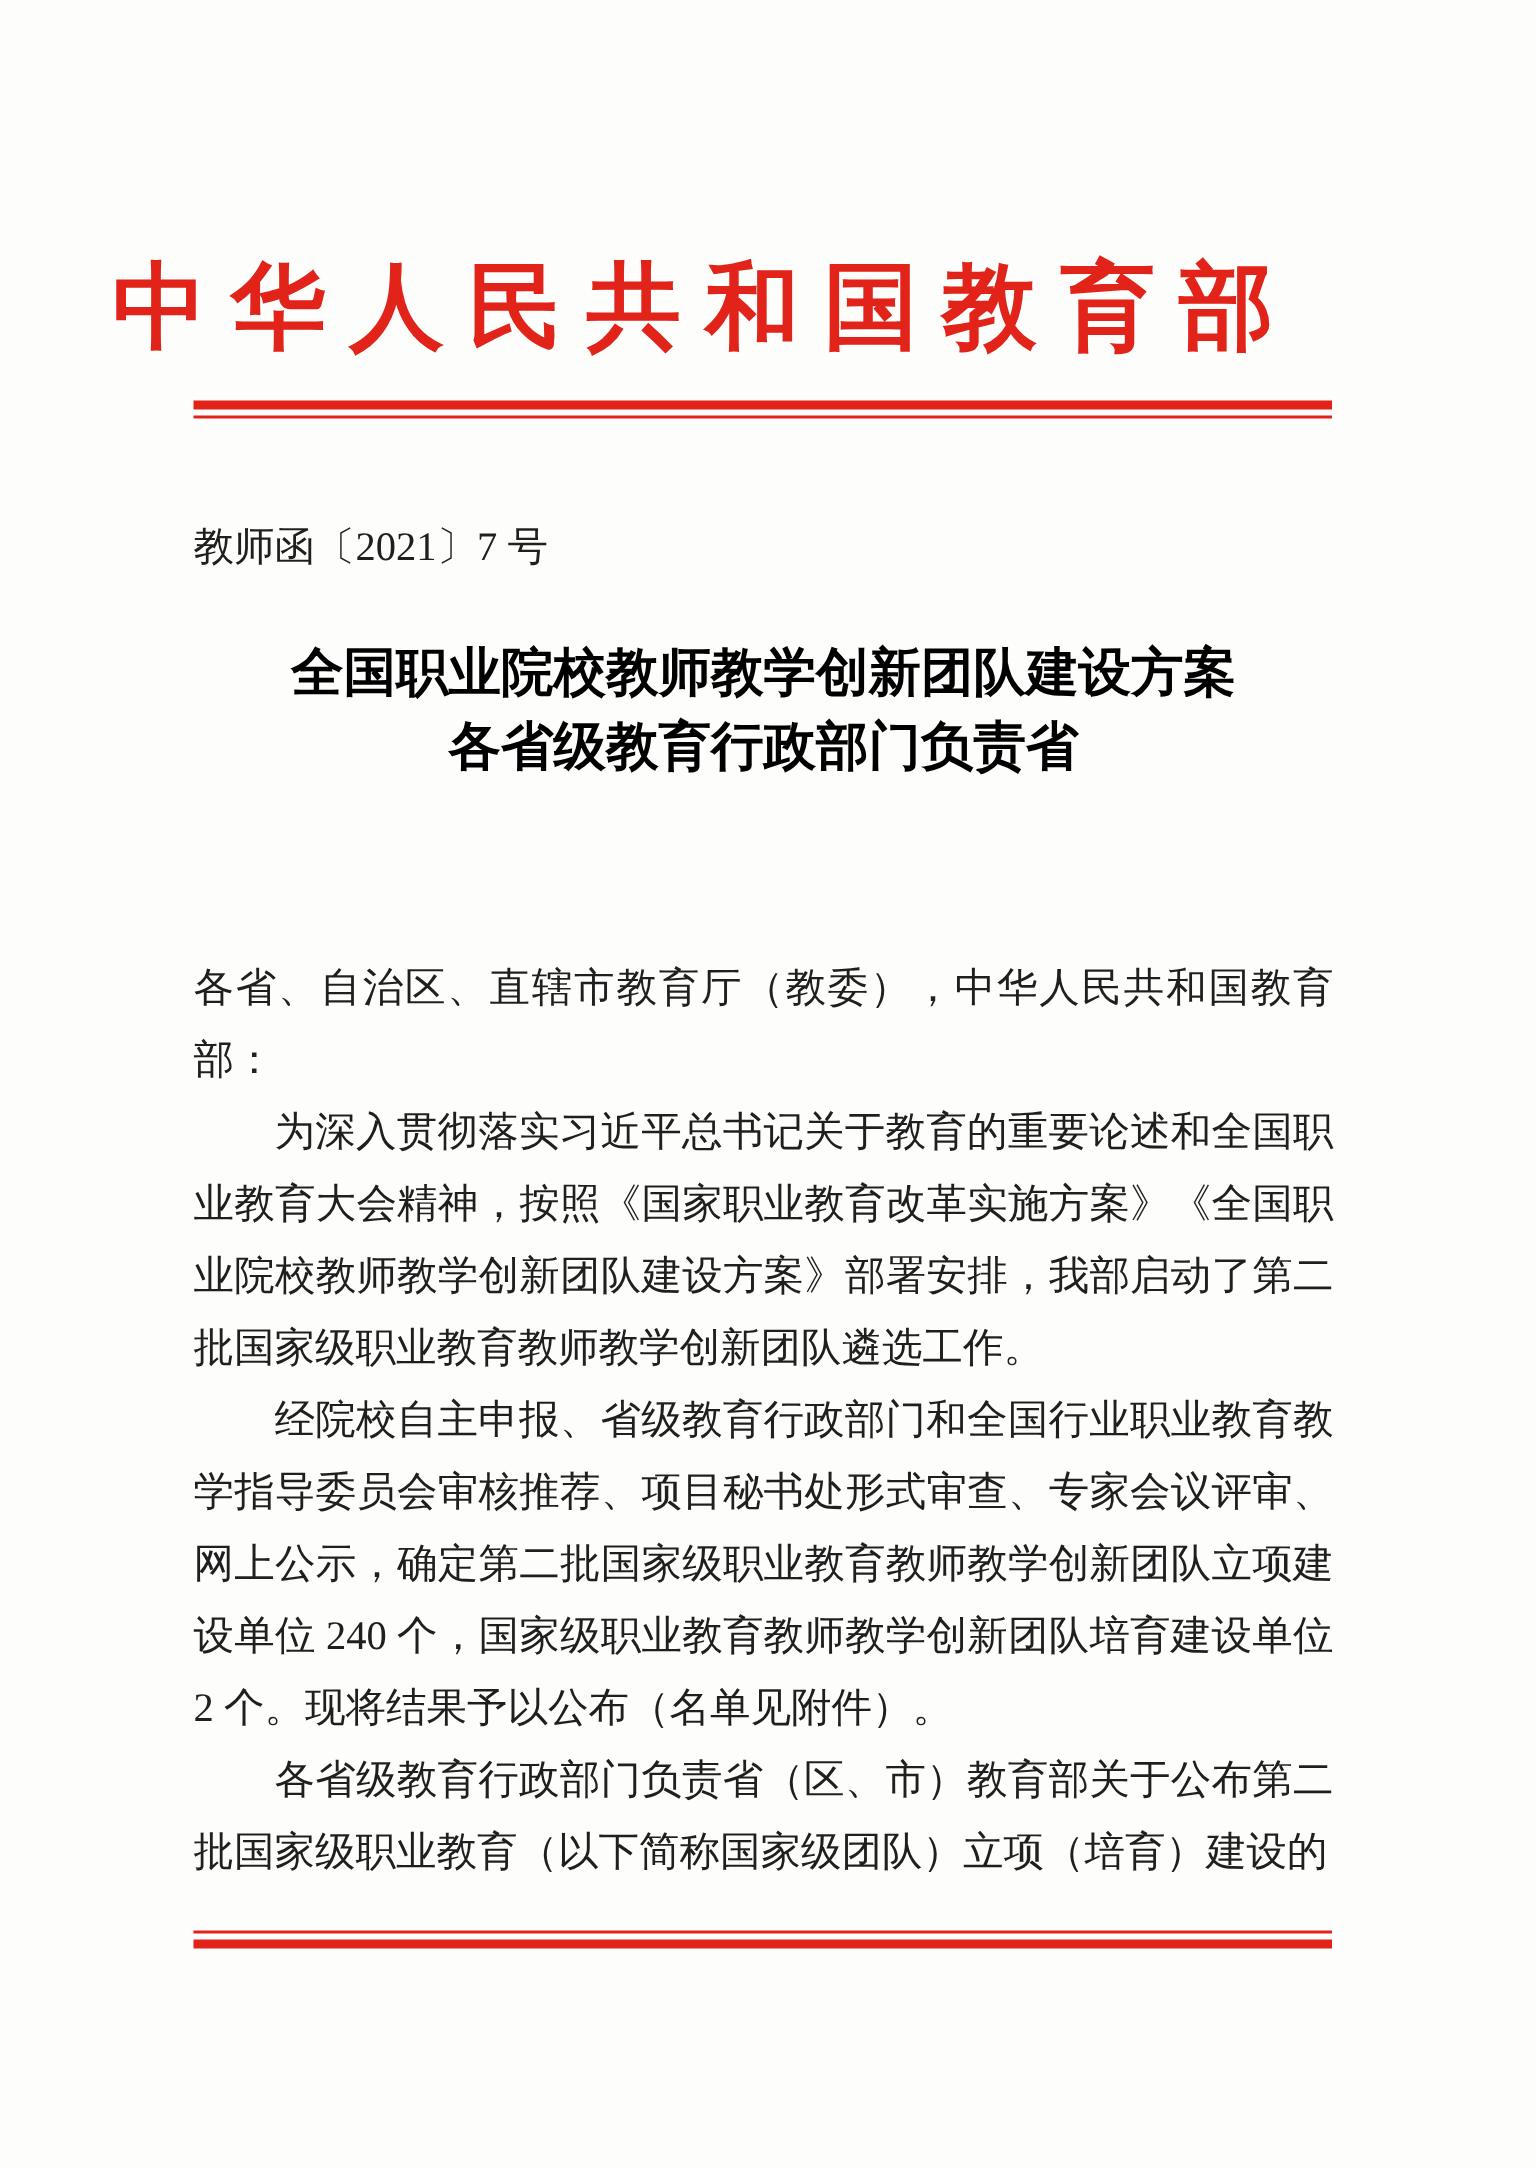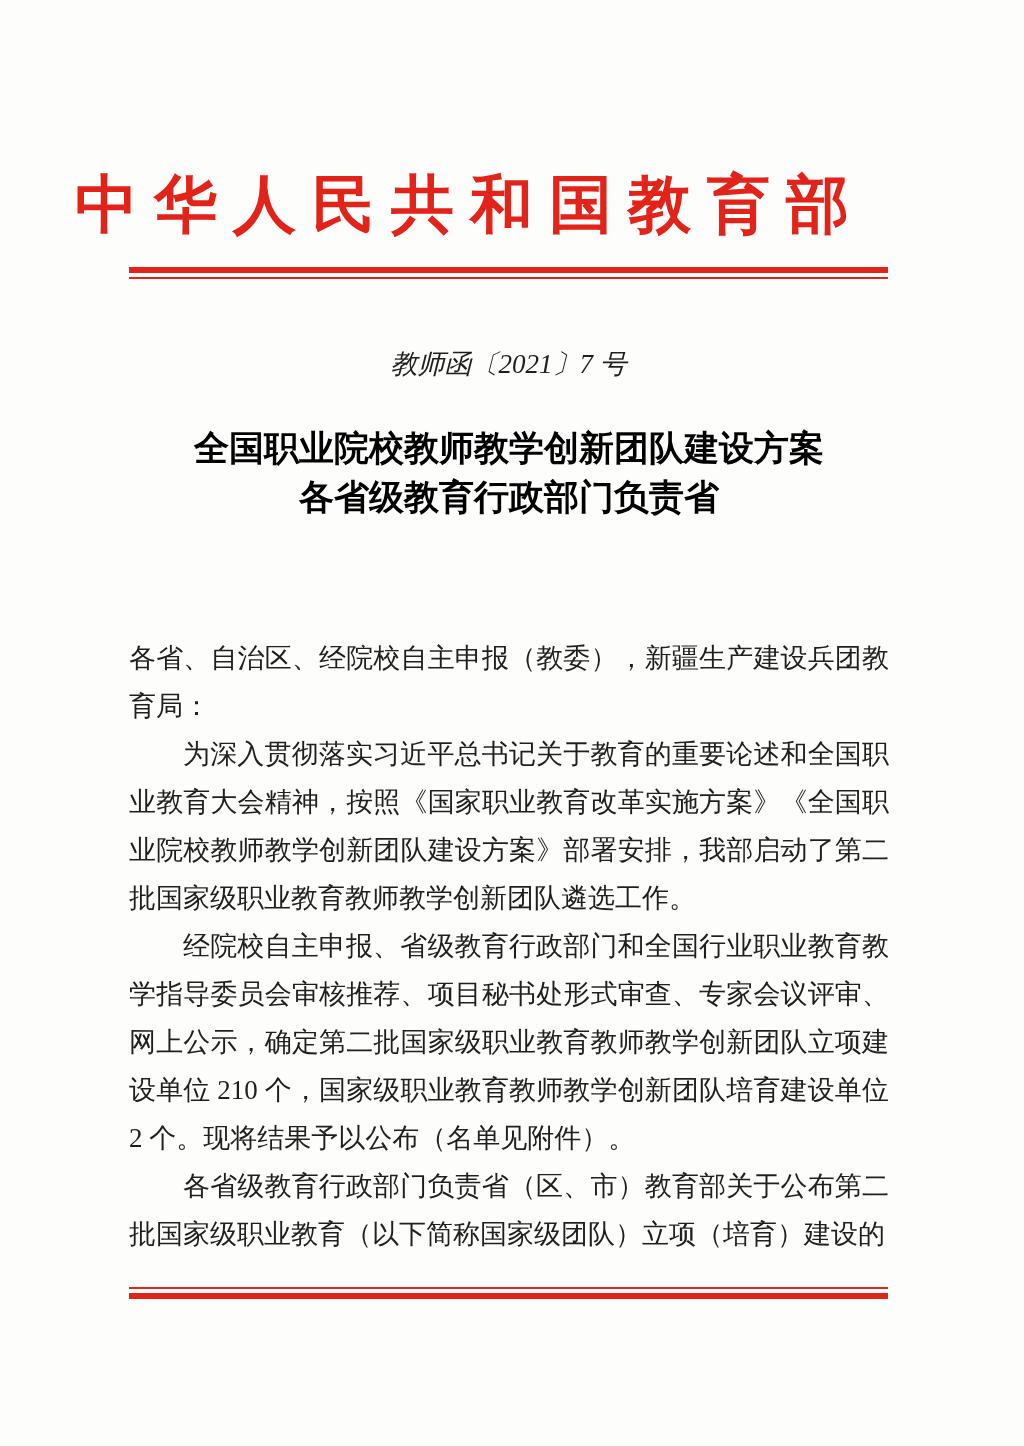--- a/index.html
+++ b/index.html
@@ -46,26 +46,25 @@
   .rule .thin  { height: 2px; background: var(--accent); }
   .rule .gap   { height: 4px; }
   .rule-top { top: 267px; }
   .rule-bottom { top: 1287px; }
   
   .doc-number {
     position: absolute;
     top: 348px;
     left: 129px;
     width: 759px;
-    text-align: center;
+    text-align: left;
     font-size: 27px;
     line-height: 32px;
     color: var(--ink);
     white-space: nowrap;
-    font-style: italic;
   }
   
   .notice-title {
     position: absolute;
     top: 424px;
     left: 129px;
     width: 760px;
     text-align: center;
     font-weight: bold;
     font-size: 35px;
@@ -100,23 +99,23 @@
   </div>
 
   <div class="doc-number">教师函〔2021〕7 号</div>
 
   <div class="notice-title">
     <div>全国职业院校教师教学创新团队建设方案</div>
     <div>各省级教育行政部门负责省</div>
   </div>
 
   <div class="body-text">
-    <p>各省、自治区、经院校自主申报（教委），新疆生产建设兵团教育局：</p>
+    <p>各省、自治区、直辖市教育厅（教委），中华人民共和国教育部：</p>
     <p class="indent">为深入贯彻落实习近平总书记关于教育的重要论述和全国职业教育大会精神，按照《国家职业教育改革实施方案》《全国职业院校教师教学创新团队建设方案》部署安排，我部启动了第二批国家级职业教育教师教学创新团队遴选工作。</p>
-    <p class="indent">经院校自主申报、省级教育行政部门和全国行业职业教育教学指导委员会审核推荐、项目秘书处形式审查、专家会议评审、网上公示，确定第二批国家级职业教育教师教学创新团队立项建设单位 210 个，国家级职业教育教师教学创新团队培育建设单位 2 个。现将结果予以公布（名单见附件）。</p>
+    <p class="indent">经院校自主申报、省级教育行政部门和全国行业职业教育教学指导委员会审核推荐、项目秘书处形式审查、专家会议评审、网上公示，确定第二批国家级职业教育教师教学创新团队立项建设单位 240 个，国家级职业教育教师教学创新团队培育建设单位 2 个。现将结果予以公布（名单见附件）。</p>
     <p class="indent">各省级教育行政部门负责省（区、市）教育部关于公布第二批国家级职业教育（以下简称国家级团队）立项（培育）建设的</p>
   </div>
 
   <div class="rule rule-bottom">
     <div class="thin"></div>
     <div class="gap"></div>
     <div class="thick"></div>
   </div>
 
 </div>

